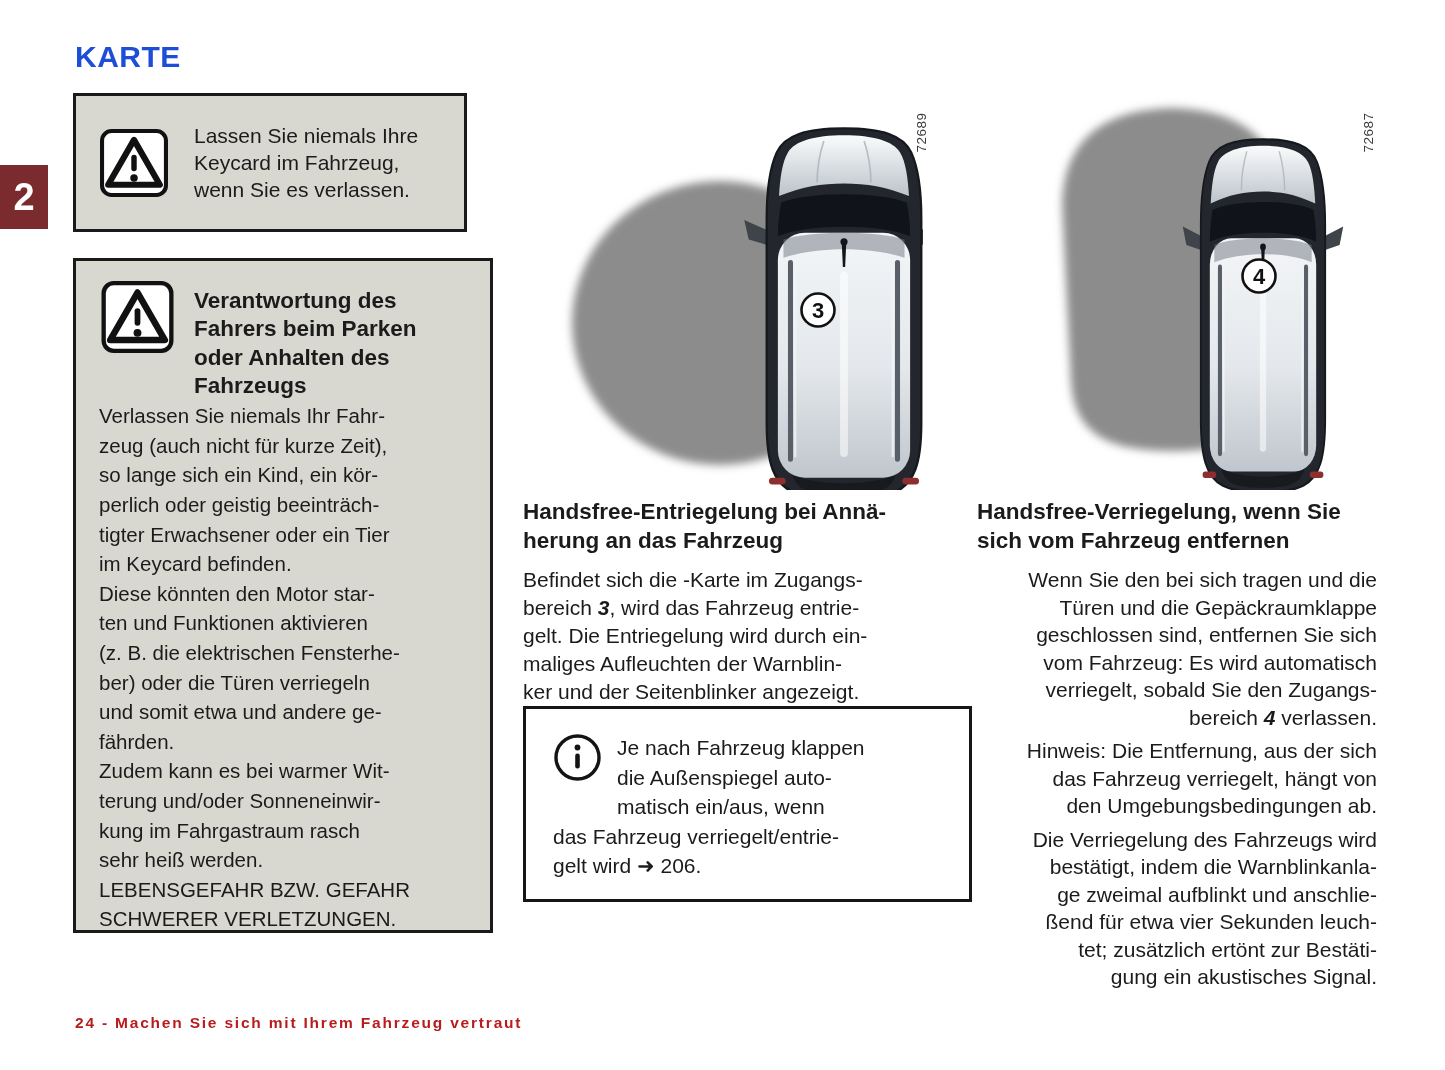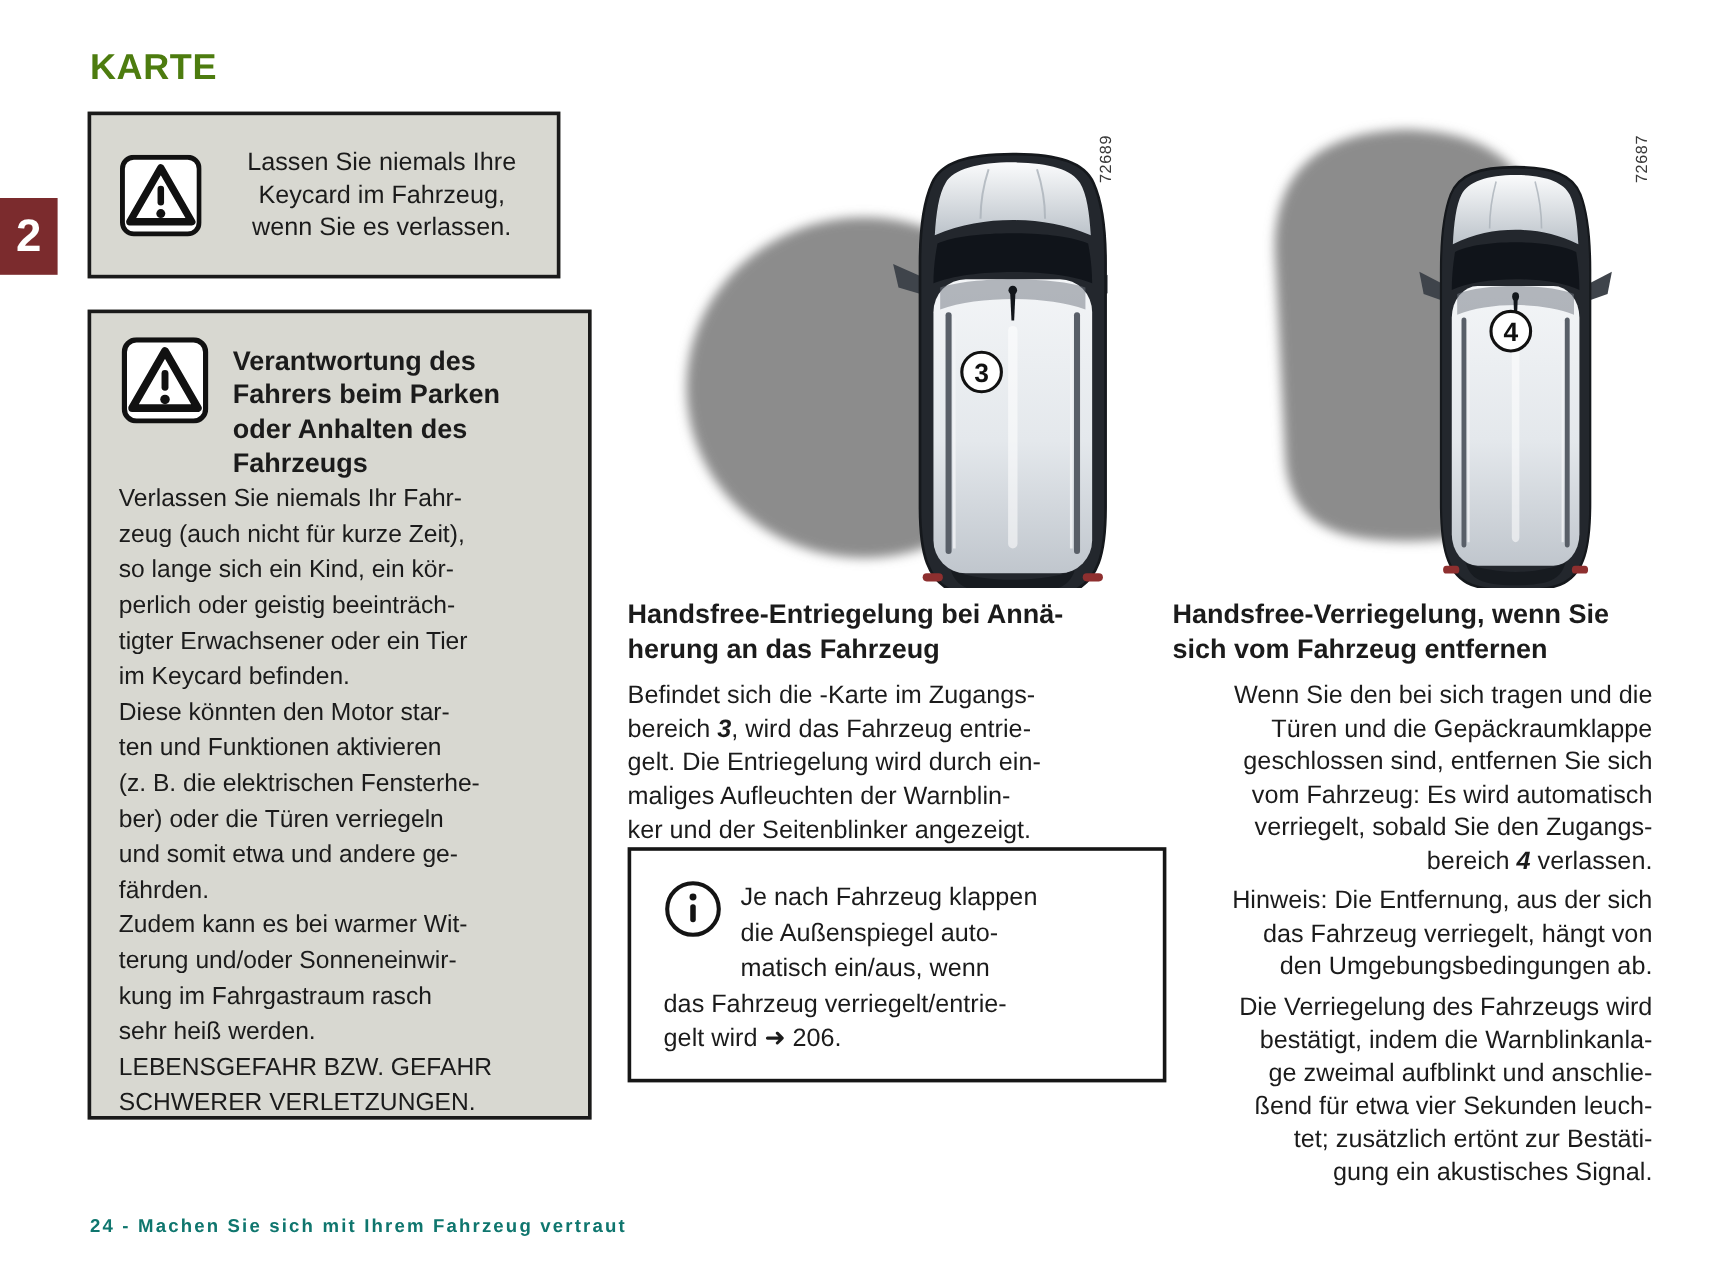--- a/index.html
+++ b/index.html
@@ -11,36 +11,36 @@
     color:#1b1b1b;
     overflow:hidden;
   }
   .abs { position:absolute; }
   .tl { white-space:pre; }
   .b  { font-weight:400; }
   .bi { font-weight:700; font-style:italic; }
 
   #page-title {
     left:75px; top:40px;
-    font-size:30px; font-weight:700; letter-spacing:.5px; color:#4d7c0f;
+    font-size:30px; font-weight:700; letter-spacing:.5px; color:#1d4ed8;
   }
   #chapter-tab {
     left:0; top:165px; width:48px; height:64px;
     background:#7b2b2d; color:#fff;
     display:flex; align-items:center; justify-content:center;
     font-size:38px; font-weight:700;
   }
 
   .warnbox {
     background:#d8d8d1;
     border:3px solid #1a1a1a;
   }
   #warn1 {
     left:73px; top:93px; width:394px; height:139px;
-    display:flex; align-items:center; gap:38px; padding:0 14px 0 24px;text-align:center;
+    display:flex; align-items:center; gap:26px; padding:0 14px 0 24px;
   }
   #warn1 .wtext { font-size:21px; line-height:27px; }
   #warn2 {
     left:73px; top:258px; width:420px; height:675px;
   }
   #warn2 .wicon { position:absolute; left:25px; top:20px; }
   #warn2 .wtitle {
     margin:26px 0 0 118px;
     font-size:22.5px; line-height:28.3px; font-weight:700;
   }
@@ -72,21 +72,21 @@
   #infobox {
     left:523px; top:706px; width:449px; height:196px;
     border:3px solid #161616; background:#fff;
     padding:24px 14px 0 27px;
     font-size:21px; line-height:29.5px;
   }
   #infobox .iicon { float:left; width:64px; height:88px; }
 
   #page-footer {
     left:75px; top:1014px;
-    font-size:15.5px; font-weight:600; letter-spacing:1.8px; color:#0f766e;
+    font-size:15.5px; font-weight:600; letter-spacing:1.8px; color:#b91c1c;
   }
   svg text { font-family:"Liberation Sans", sans-serif; }
 </style>
 </head>
 <body>
 
 <svg width="0" height="0" style="position:absolute" aria-hidden="true">
   <defs>
     <linearGradient id="hoodG" x1="0" y1="0" x2="0" y2="1">
       <stop offset="0" stop-color="#fafbfc"></stop>

